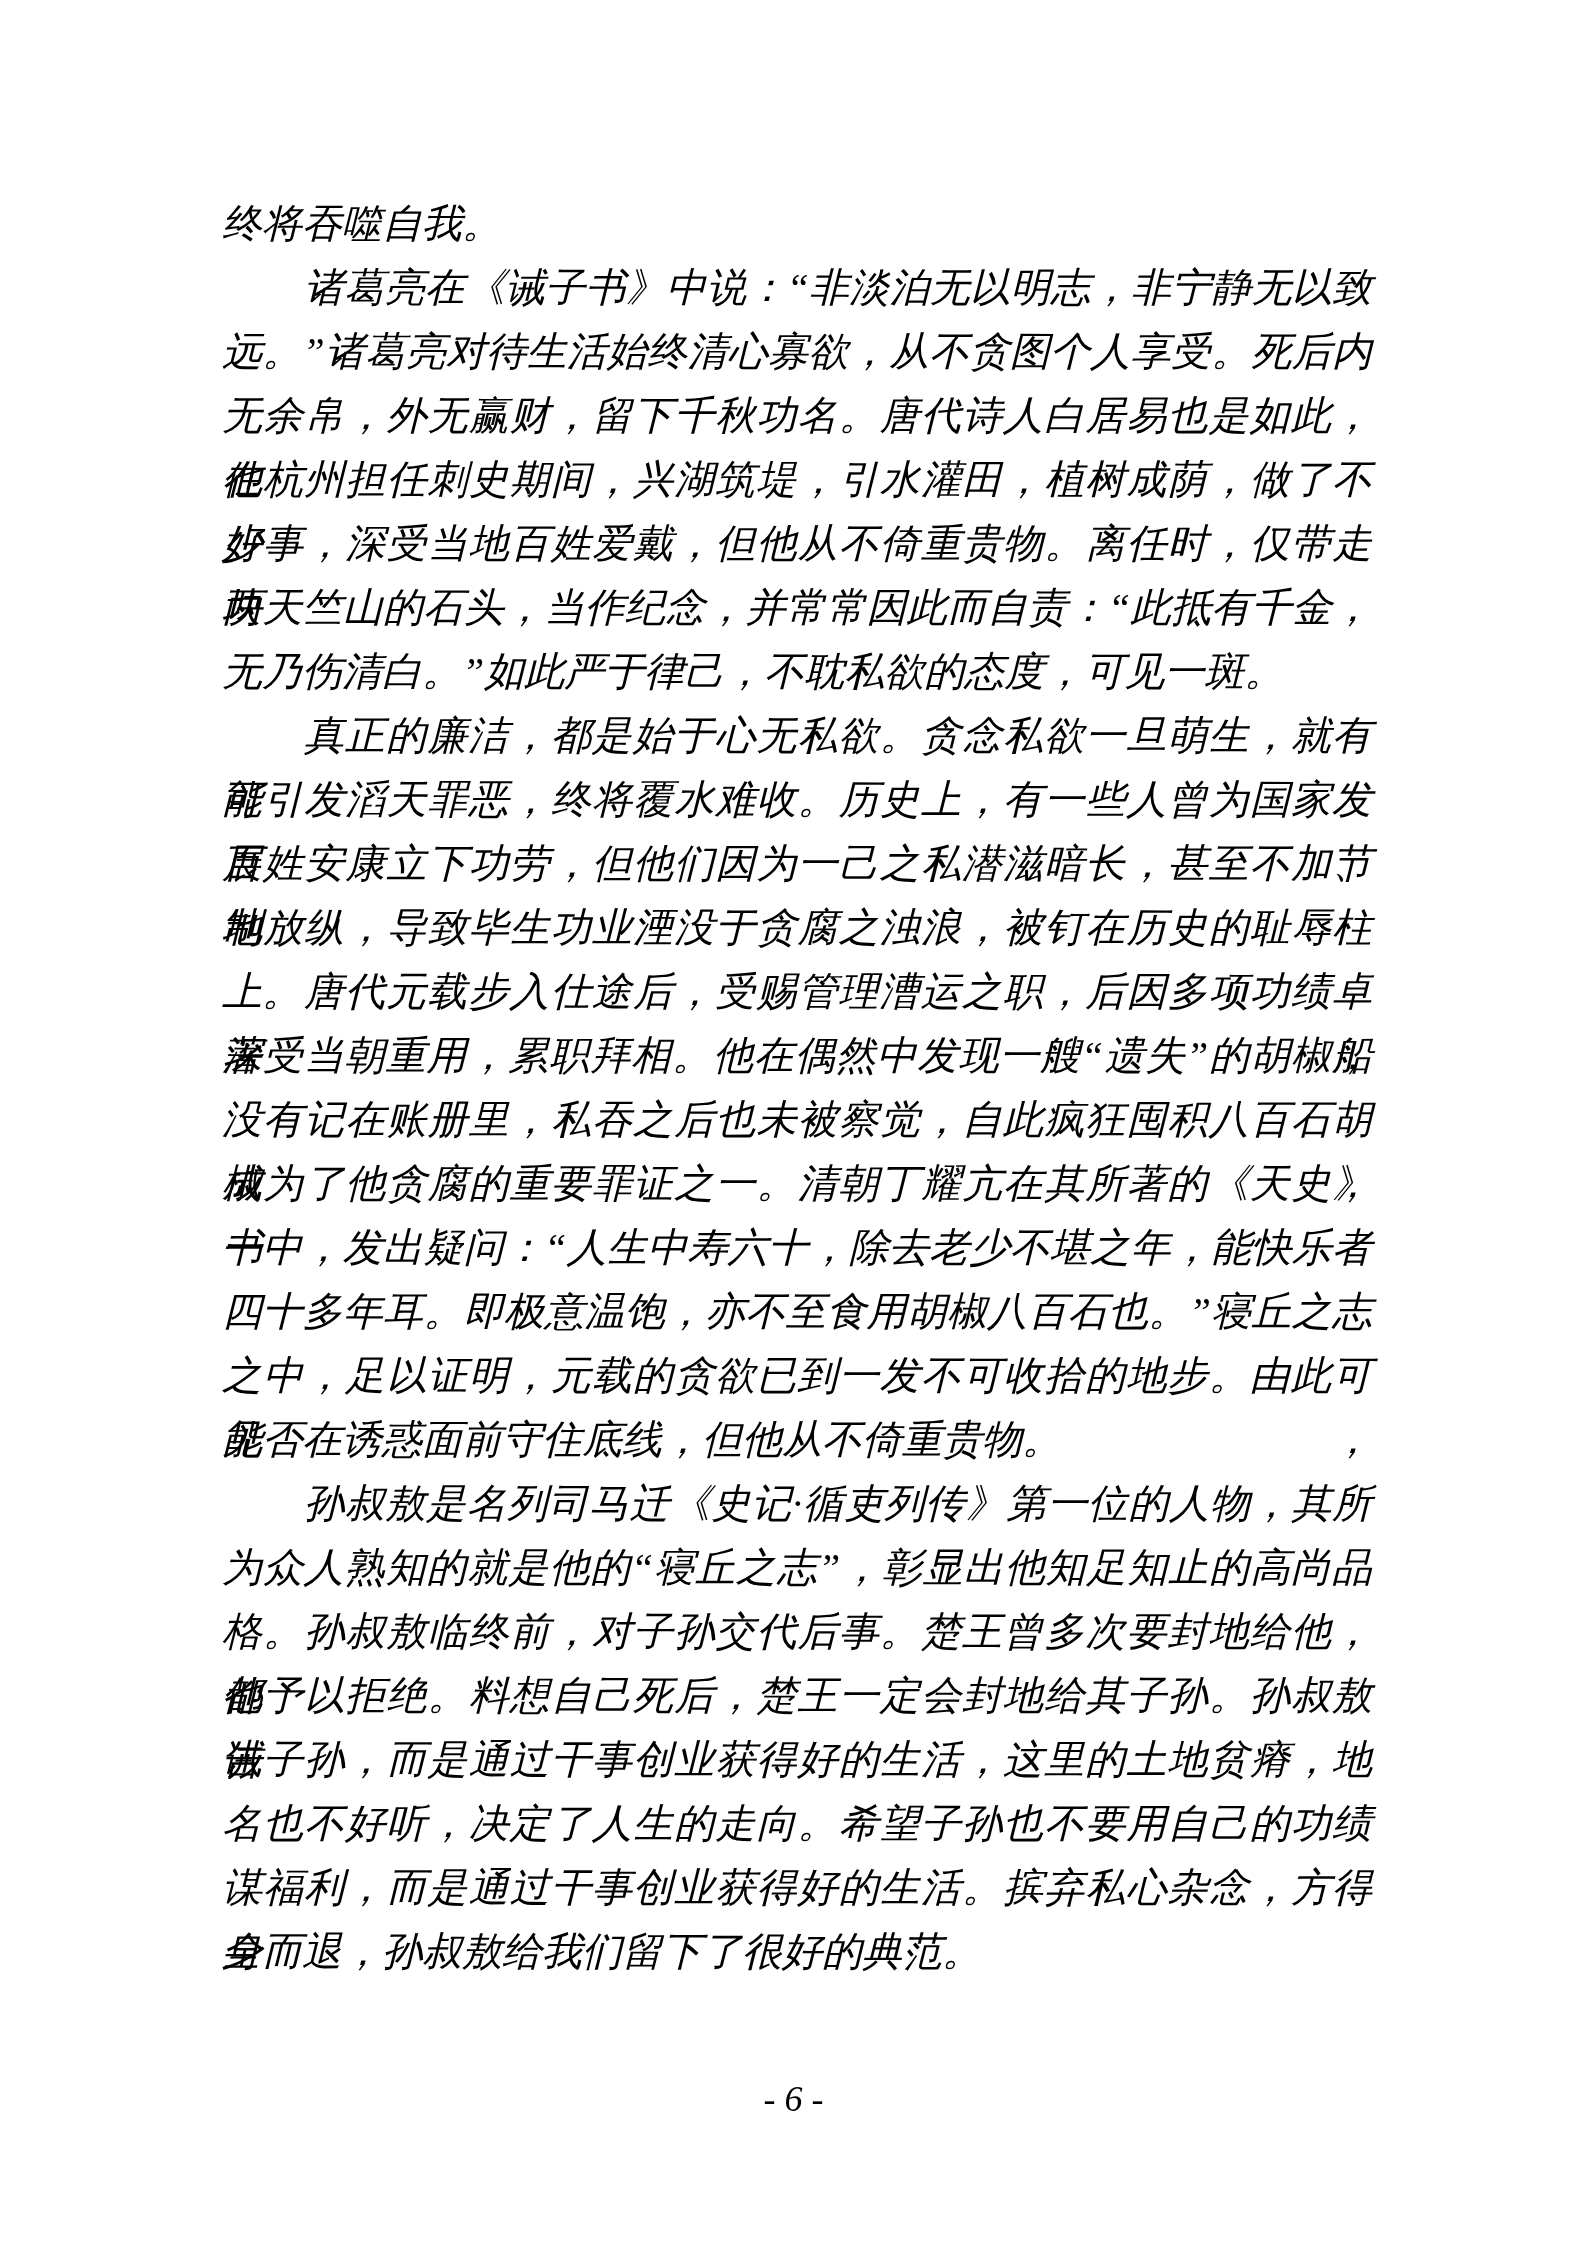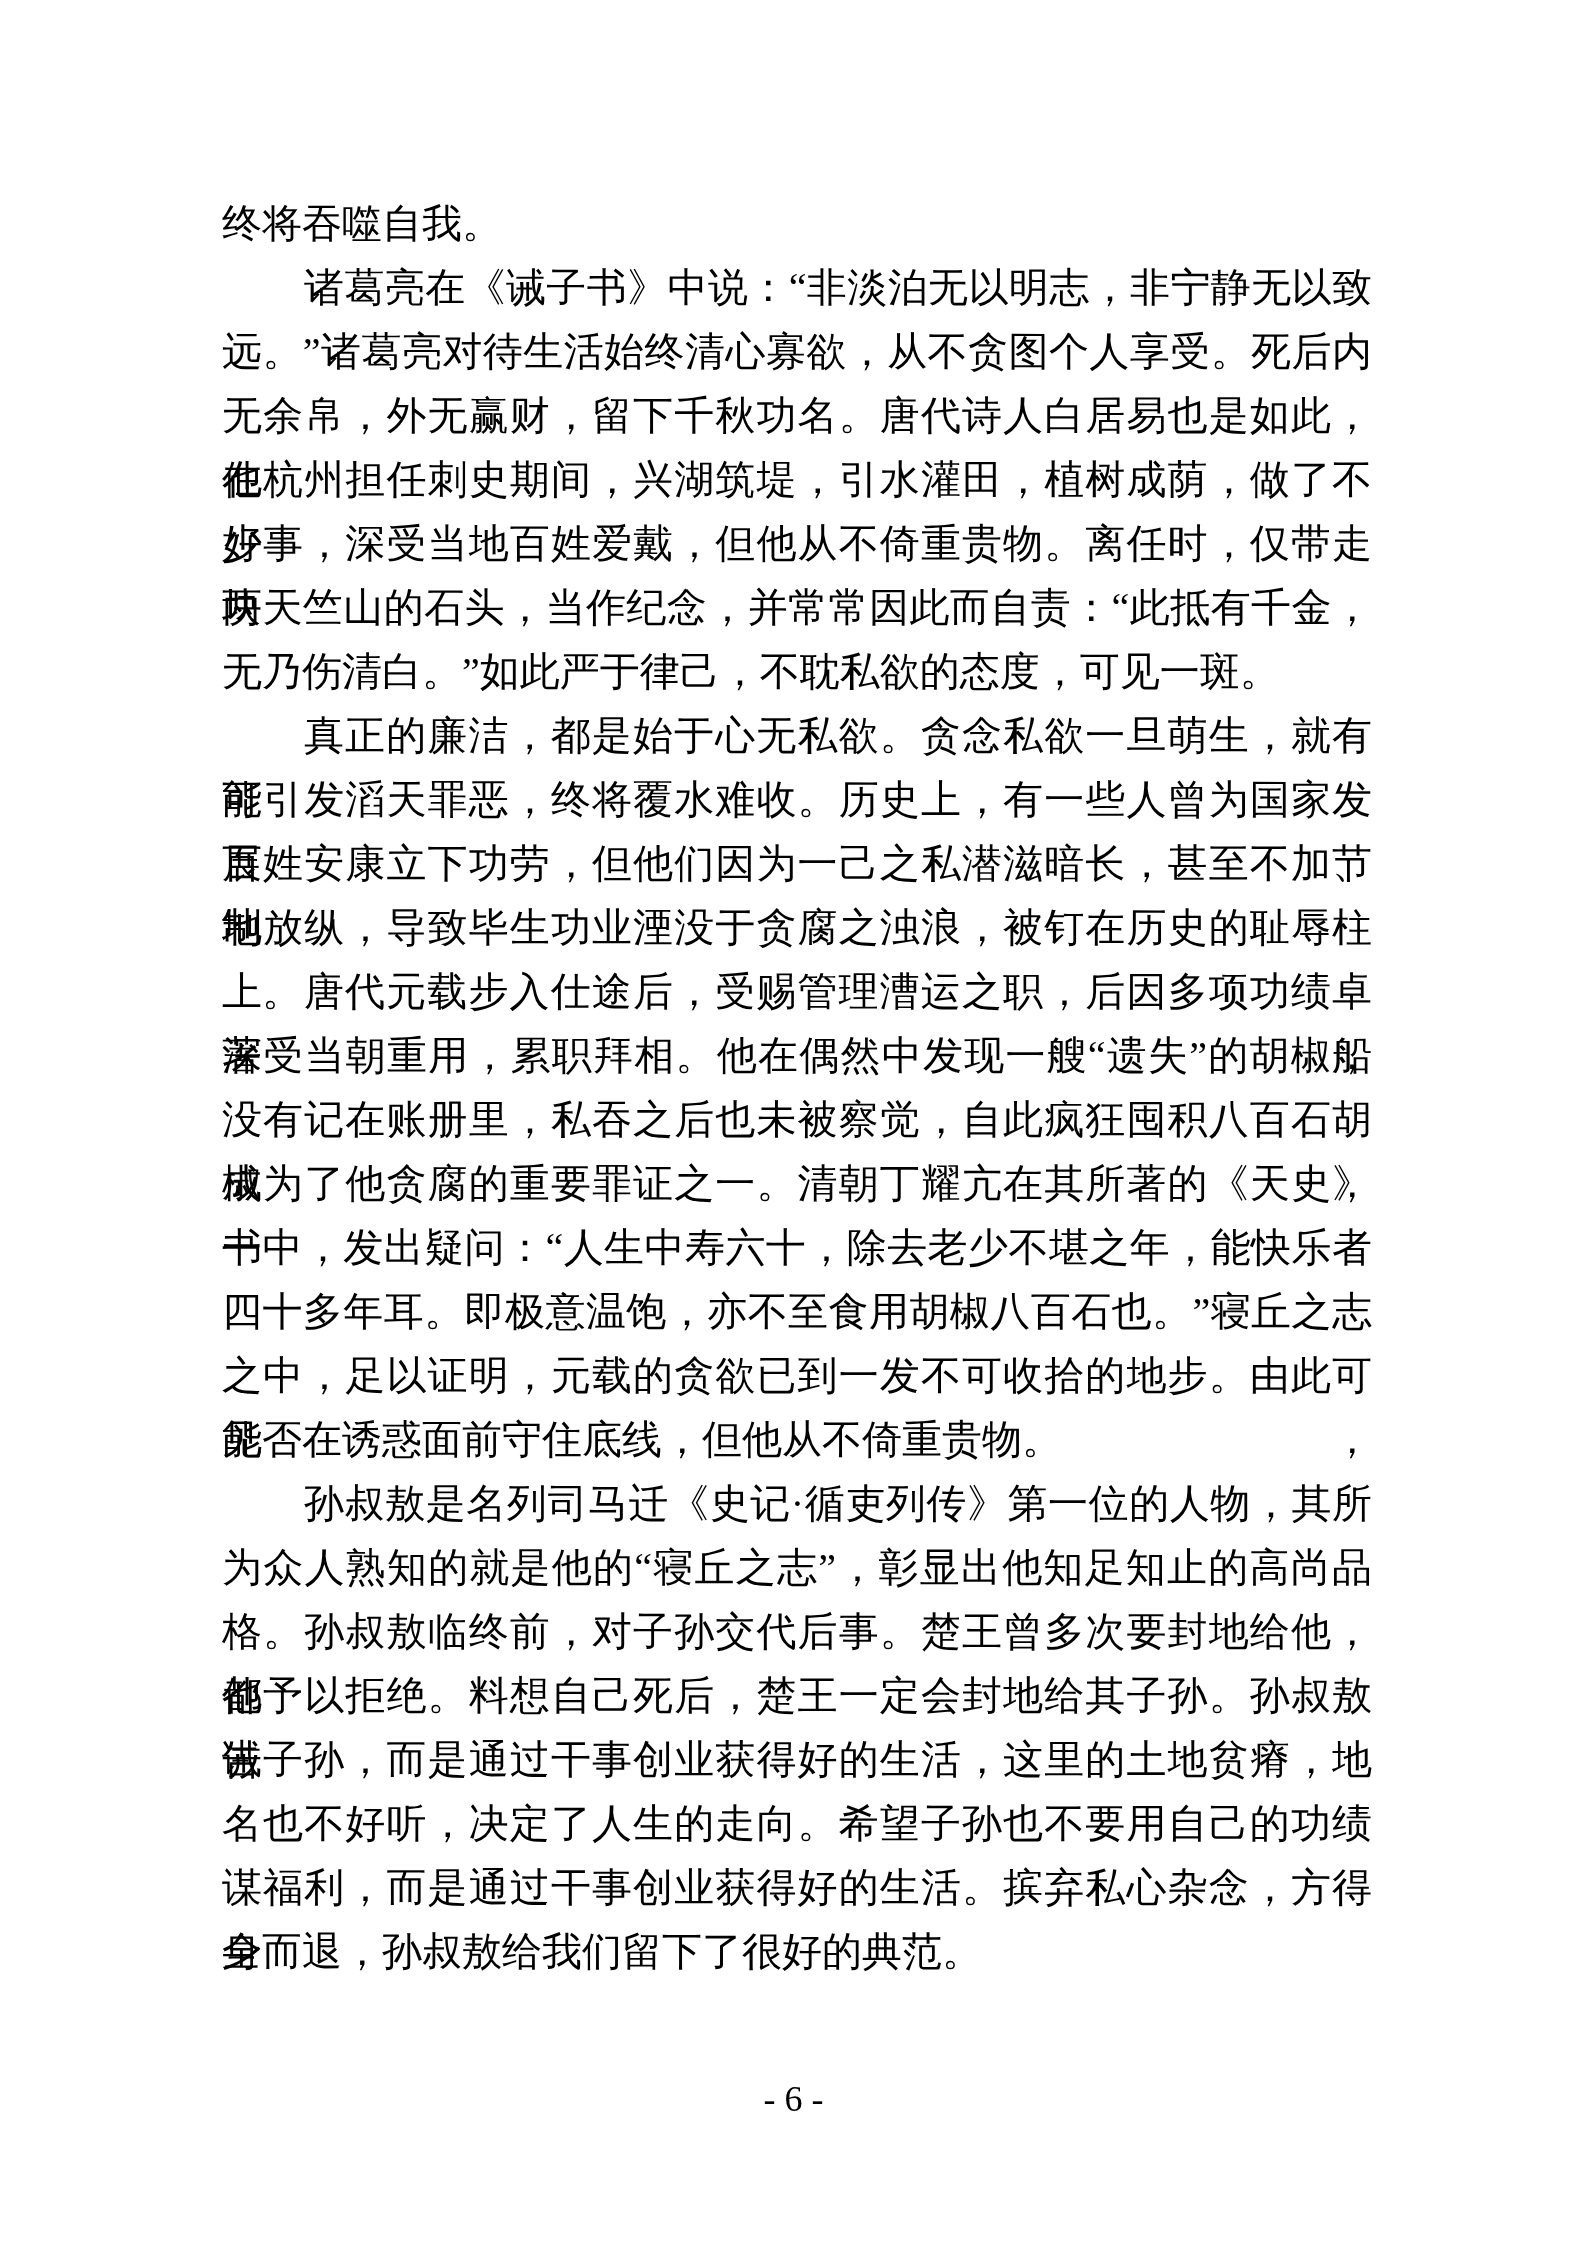--- a/index.html
+++ b/index.html
@@ -14,20 +14,21 @@
     overflow: hidden;
     font-family: "Liberation Serif", "DejaVu Serif", serif;
   }
   .doc-page {
     position: absolute;
     left: 0;
     top: 0;
     width: 1431px;
     height: 2245px;
     background: #ffffff;
+    font-style: italic;
   }
   .doc-text {
     position: absolute;
     left: 222px;
     top: 192px;
     width: 1150px;
   }
   .doc-line {
     font-size: 40px;
     line-height: 64px;

